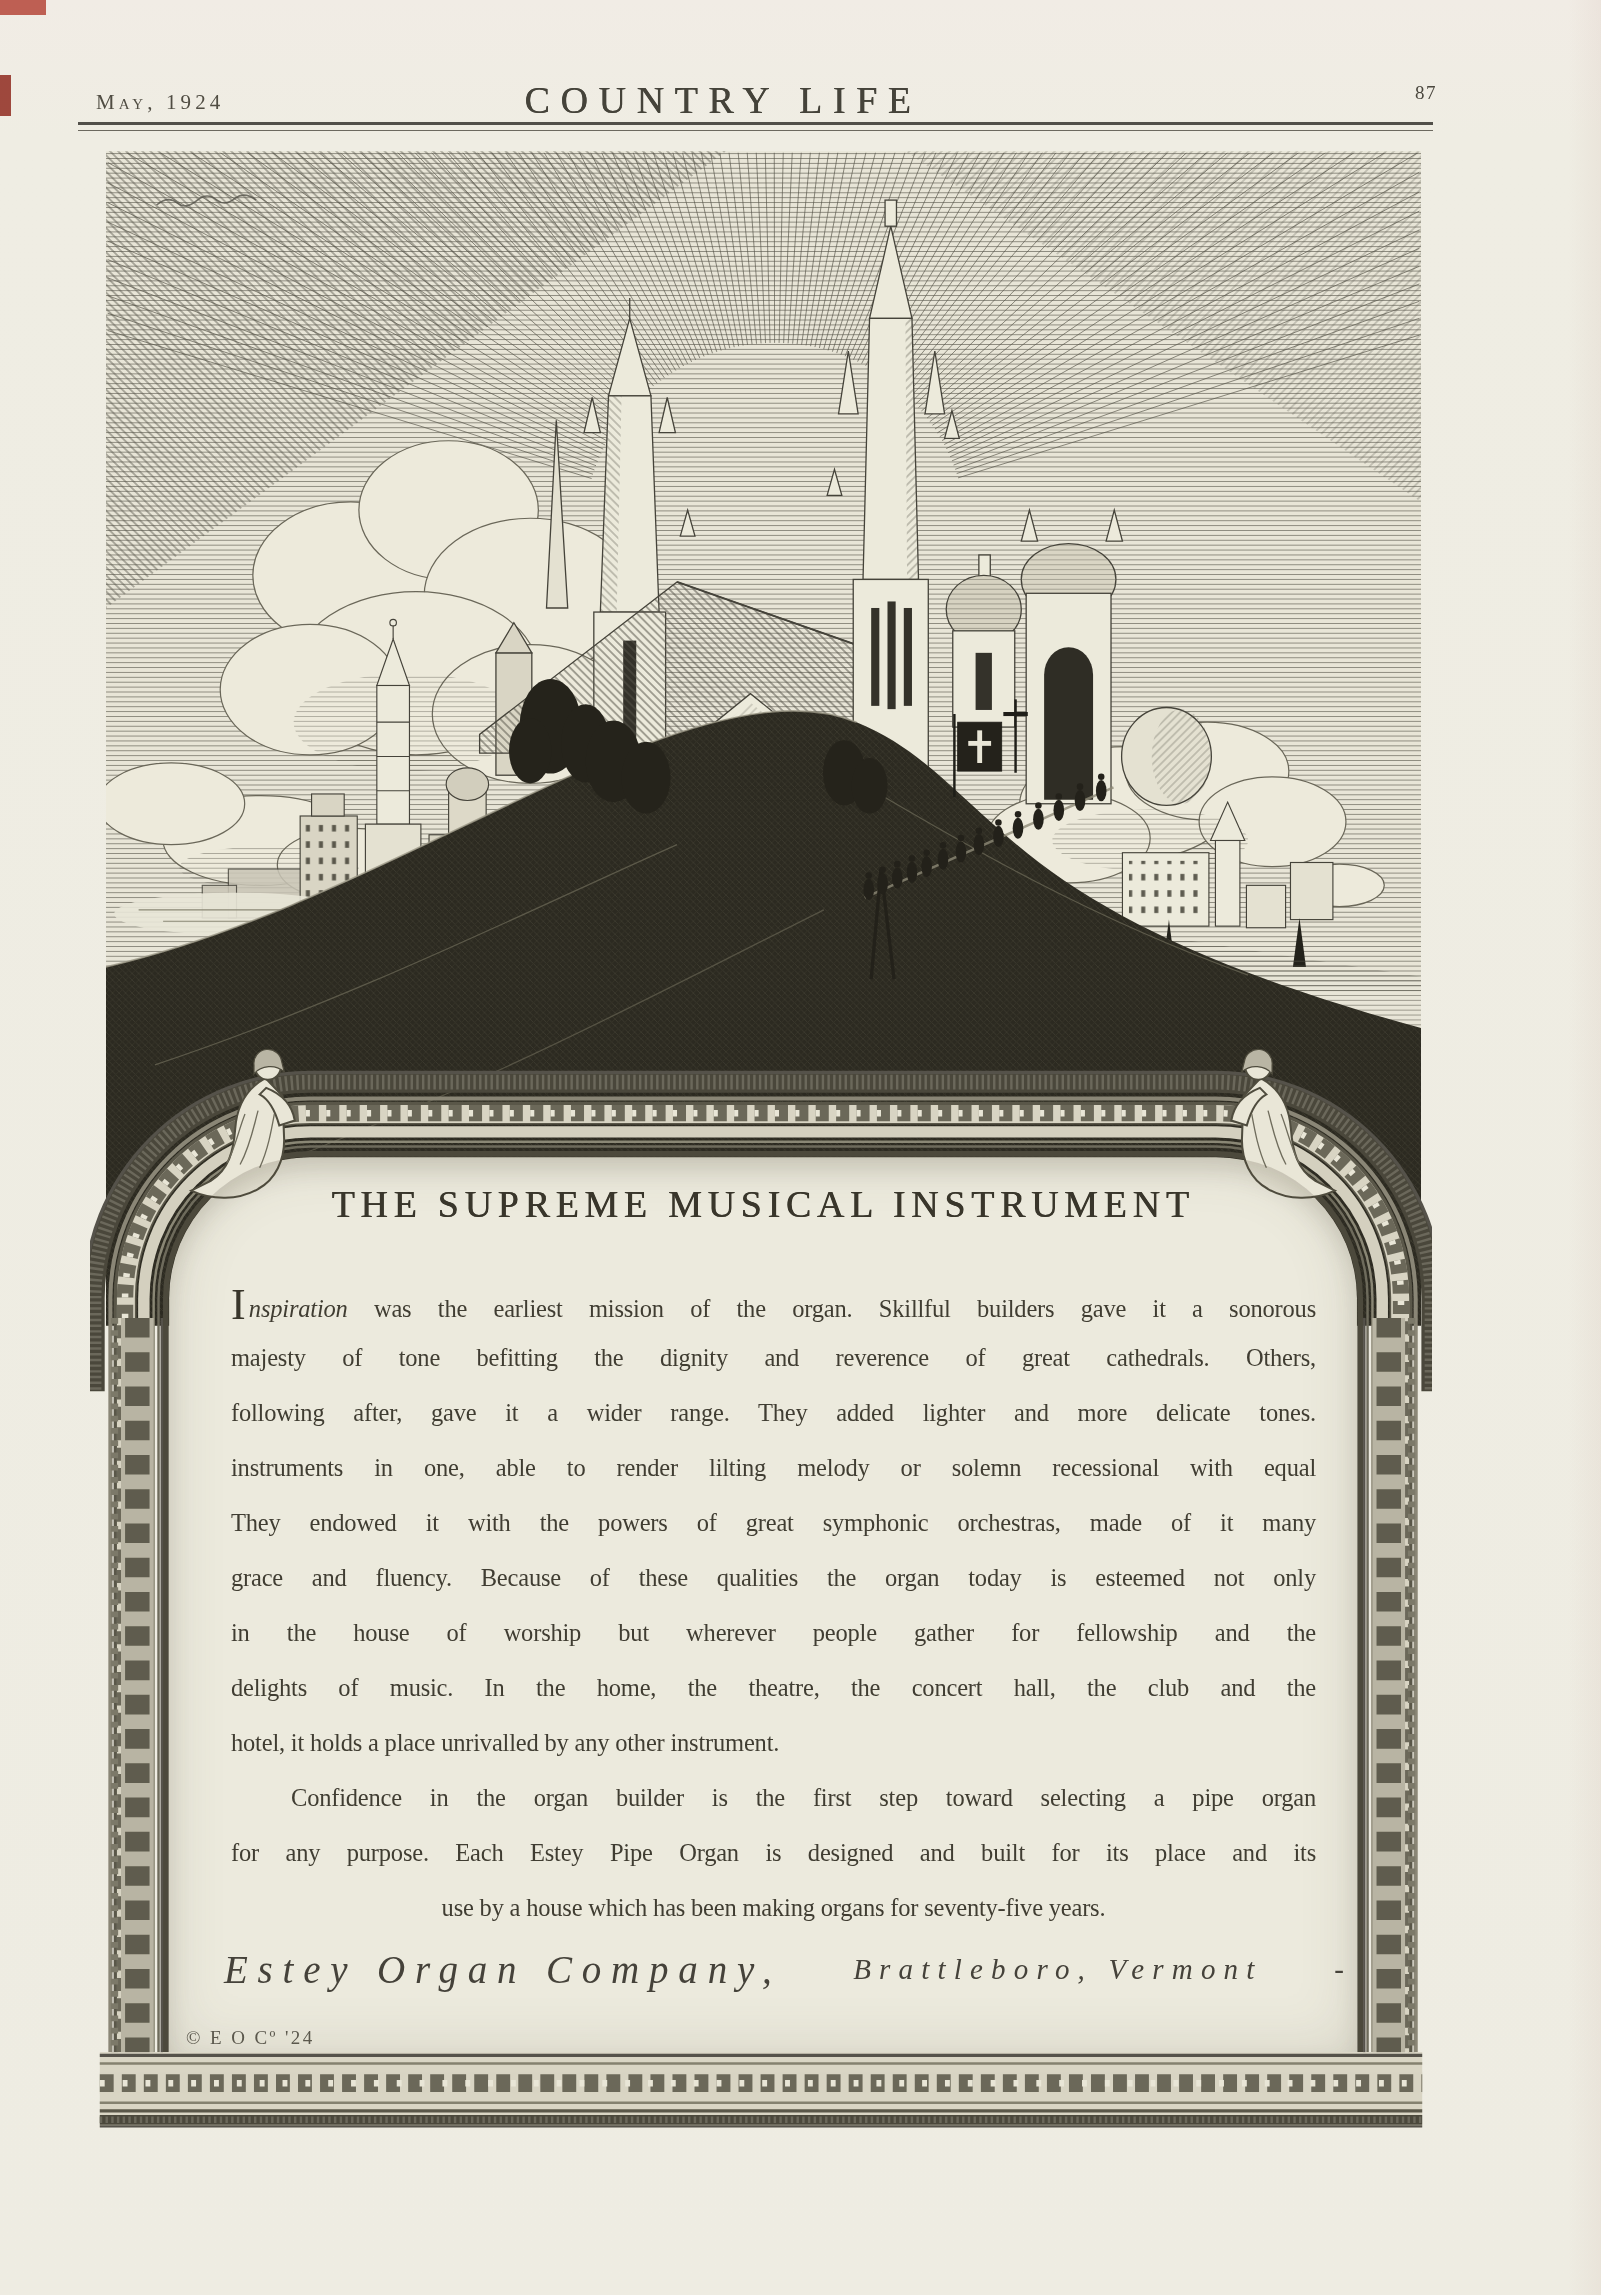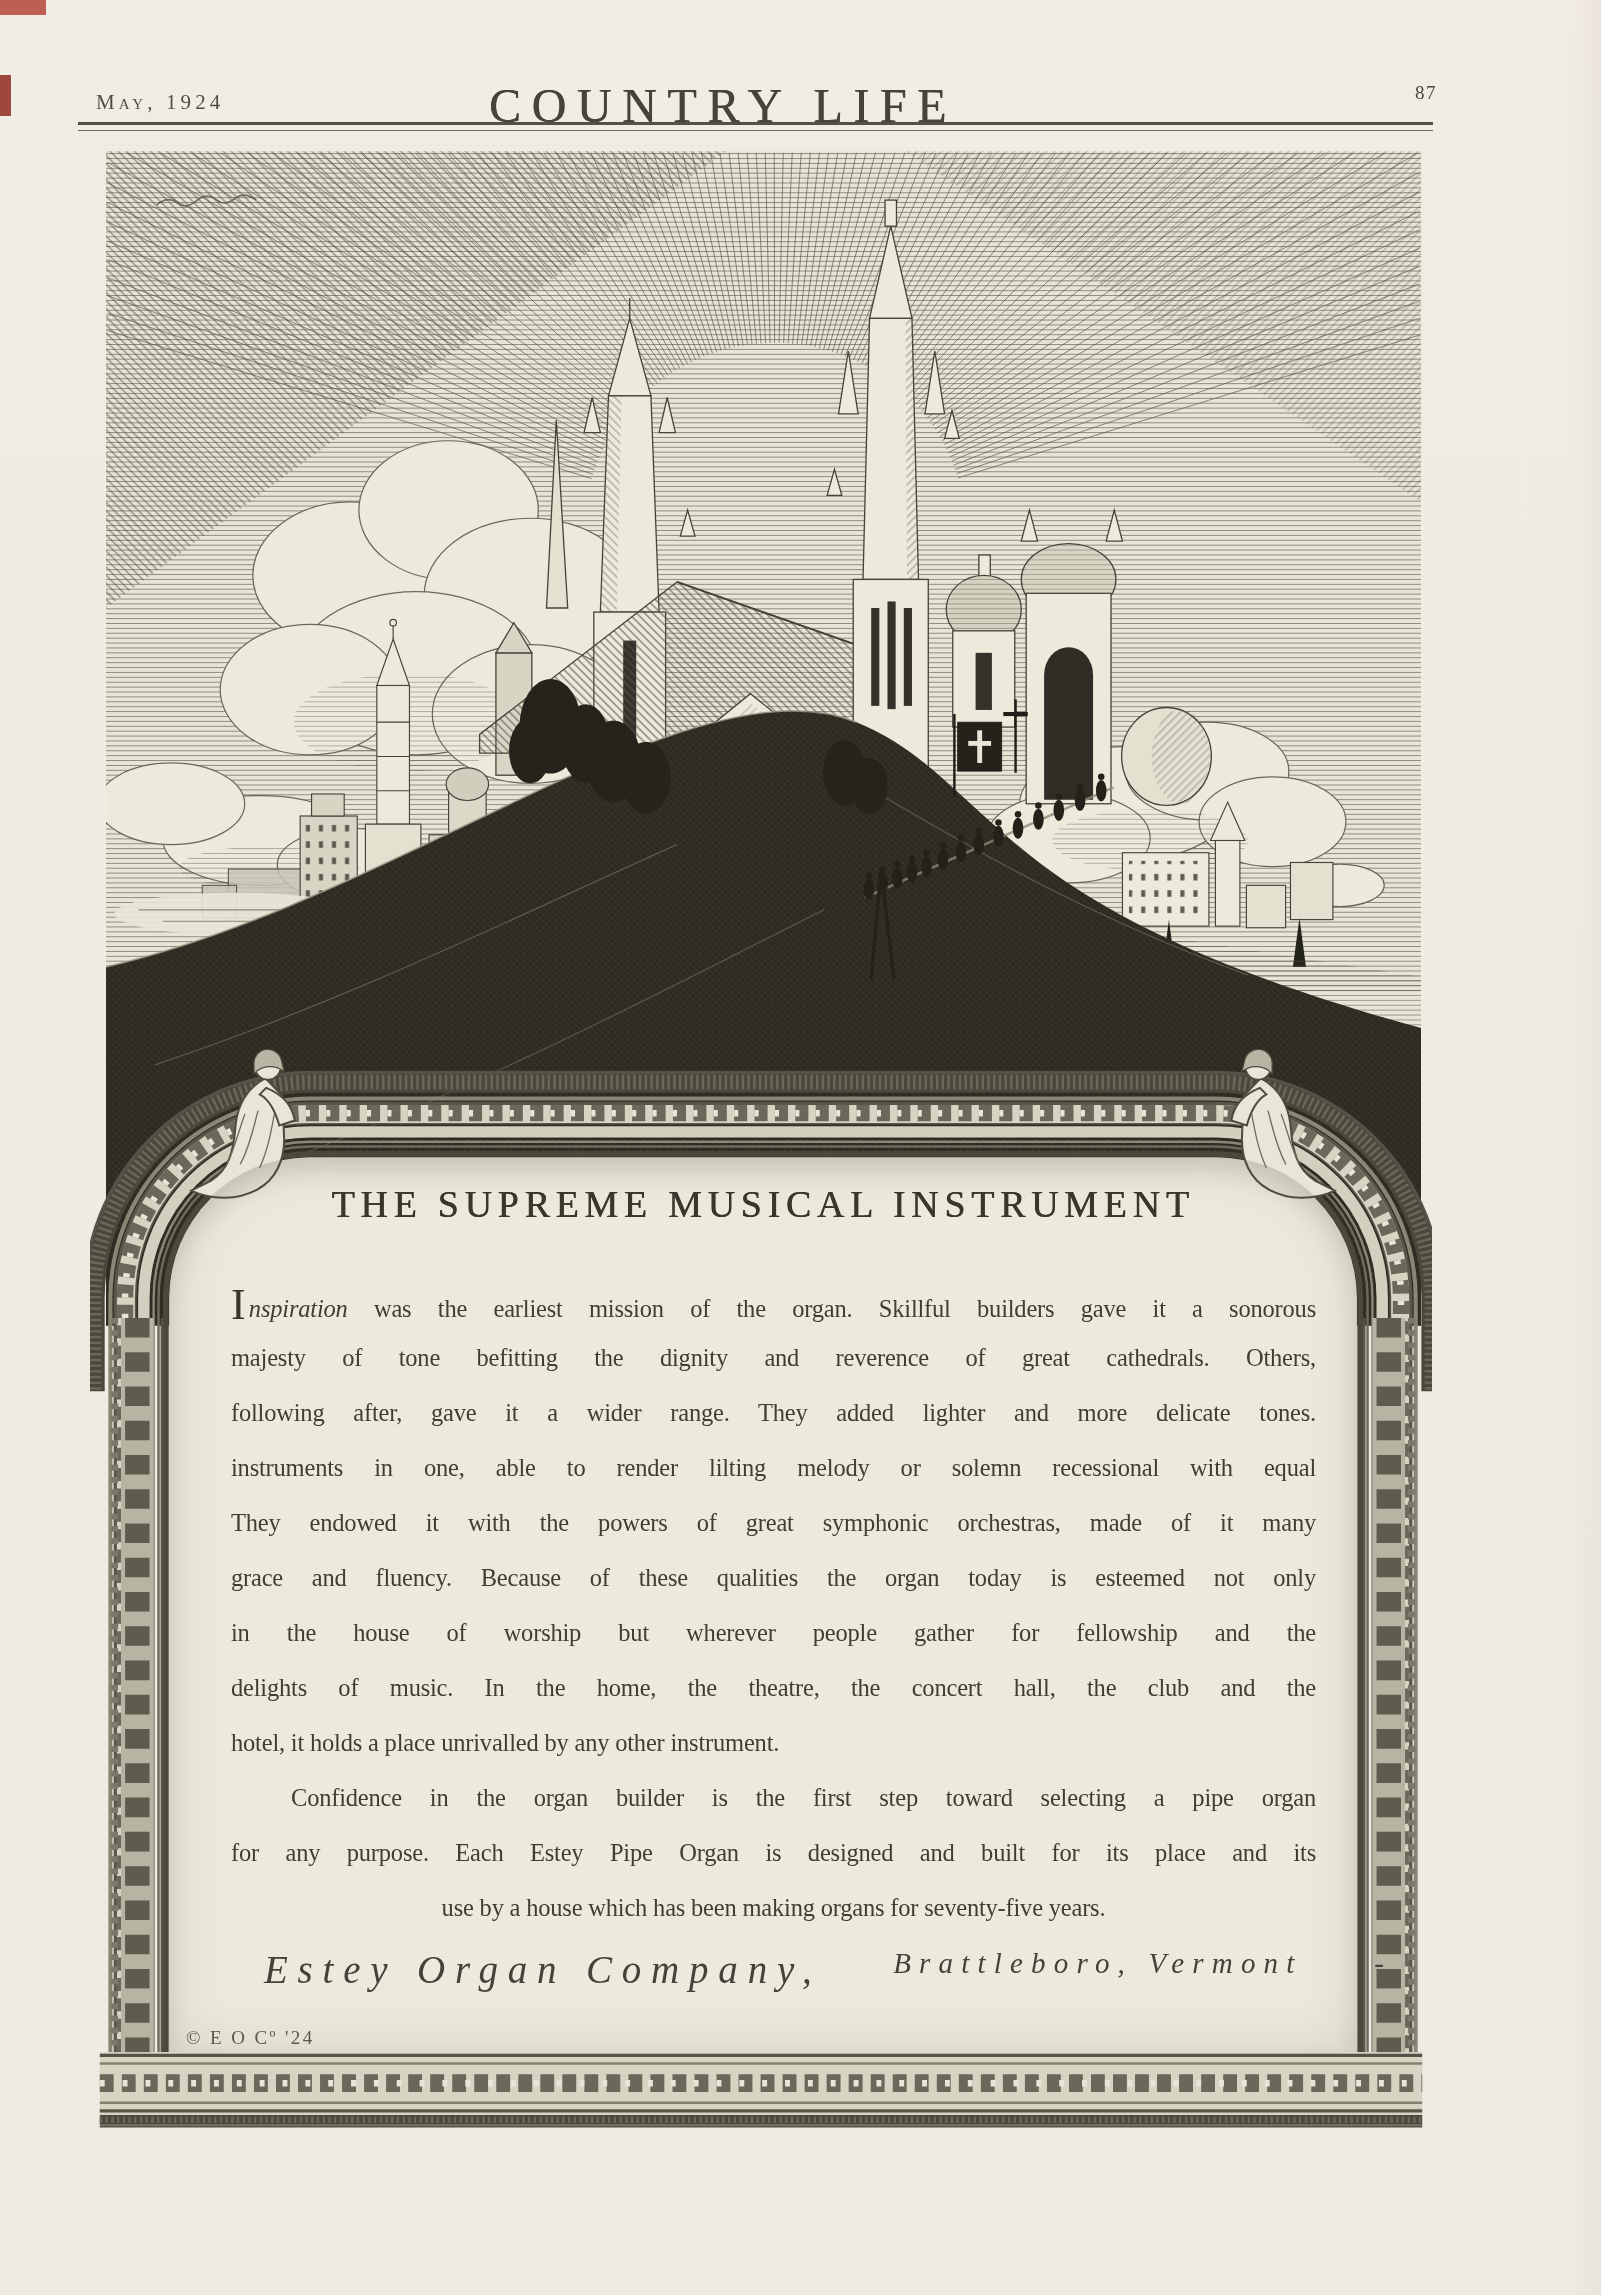--- a/index.html
+++ b/index.html
@@ -8,21 +8,21 @@
     background:linear-gradient(180deg,#f1ece5 0%,#efede3 6%,#eeece2 100%);
     font-family:"Liberation Serif", serif;color:#3f3c31;overflow:hidden;padding-left:16px;
   }
   .scan-mark{position:absolute;opacity:.85;}
   .edge-strip{position:absolute;top:0;right:0;width:49px;height:100%;
     background:linear-gradient(to right, rgba(0,0,0,0), rgba(186,148,138,.14));}
   
   .issue{position:absolute;left:96px;top:90px;font-variant:small-caps;
     font-size:21px;letter-spacing:4.1px;color:#504d43;}
   .magazine{position:absolute;left:0;right:171px;top:78px;text-align:center;
-    font-size:48px;letter-spacing:10.6px;color:#45433a;text-shadow:0.4px 0 0 #45433a;}
+    font-size:38px;letter-spacing:10.6px;color:#45433a;text-shadow:0.4px 0 0 #45433a;}
   .pagenum{position:absolute;left:1387px;top:82px;font-size:19px;letter-spacing:1.6px;color:#4a473e;margin-left:28px;}
   .rule{position:absolute;left:78px;top:122px;width:1355px;height:4.9px;
     border-top:3.3px solid #52504a;border-bottom:1.6px solid #6c695f;}
   
   .illustration{position:absolute;left:106px;top:151px;}
   .frame{position:absolute;left:90px;top:967px;}
   .panel-shadow{position:absolute;left:169px;top:1157px;width:1188px;height:895px;
     border-radius:139px 139px 0 0;pointer-events:none;
     box-shadow:inset 0 0 57px rgba(86,82,64,.16), inset 0 13px 21px rgba(86,82,64,.16);}
   
@@ -30,21 +30,21 @@
     font-size:38px;letter-spacing:5.7px;color:#39362b;text-shadow:0.5px 0 0 #39362b;}
   .body-copy{position:absolute;left:231px;top:1270px;width:1085px;
     font-size:24.5px;line-height:66px;letter-spacing:-0.2px;color:#403d32;}
   .bline{text-align:justify;text-align-last:justify;height:55px;overflow:visible;}
   .bline.plain{text-align:left;text-align-last:left;}
   .bline.center{text-align:center;text-align-last:center;}
   .bline.indent{padding-left:60px;width:1025px;}
   .dropcap{font-size:44px;letter-spacing:0.8px;position:relative;top:2.4px;margin-right:2.4px;color:#39362b;}
   .leadital{font-style:italic;}
   .signature{position:absolute;left:224px;top:1947px;width:1120px;display:flex;
-    align-items:flex-start;justify-content:space-between;color:#45423a;margin-left:40px;}
+    align-items:center;justify-content:space-between;color:#45423a;}
   .sig-company{font-style:italic;font-size:39px;letter-spacing:9.8px;white-space:nowrap;}
   .sig-location{font-style:italic;font-size:29px;letter-spacing:8.2px;white-space:nowrap;}
   .sig-dash{font-style:italic;font-size:29px;}
   .copyright{position:absolute;left:186px;top:2027px;font-size:19px;letter-spacing:2.4px;color:#5b584d;text-align:center;}
 </style>
 </head>
 <body>
 
 <div class="page">
 

